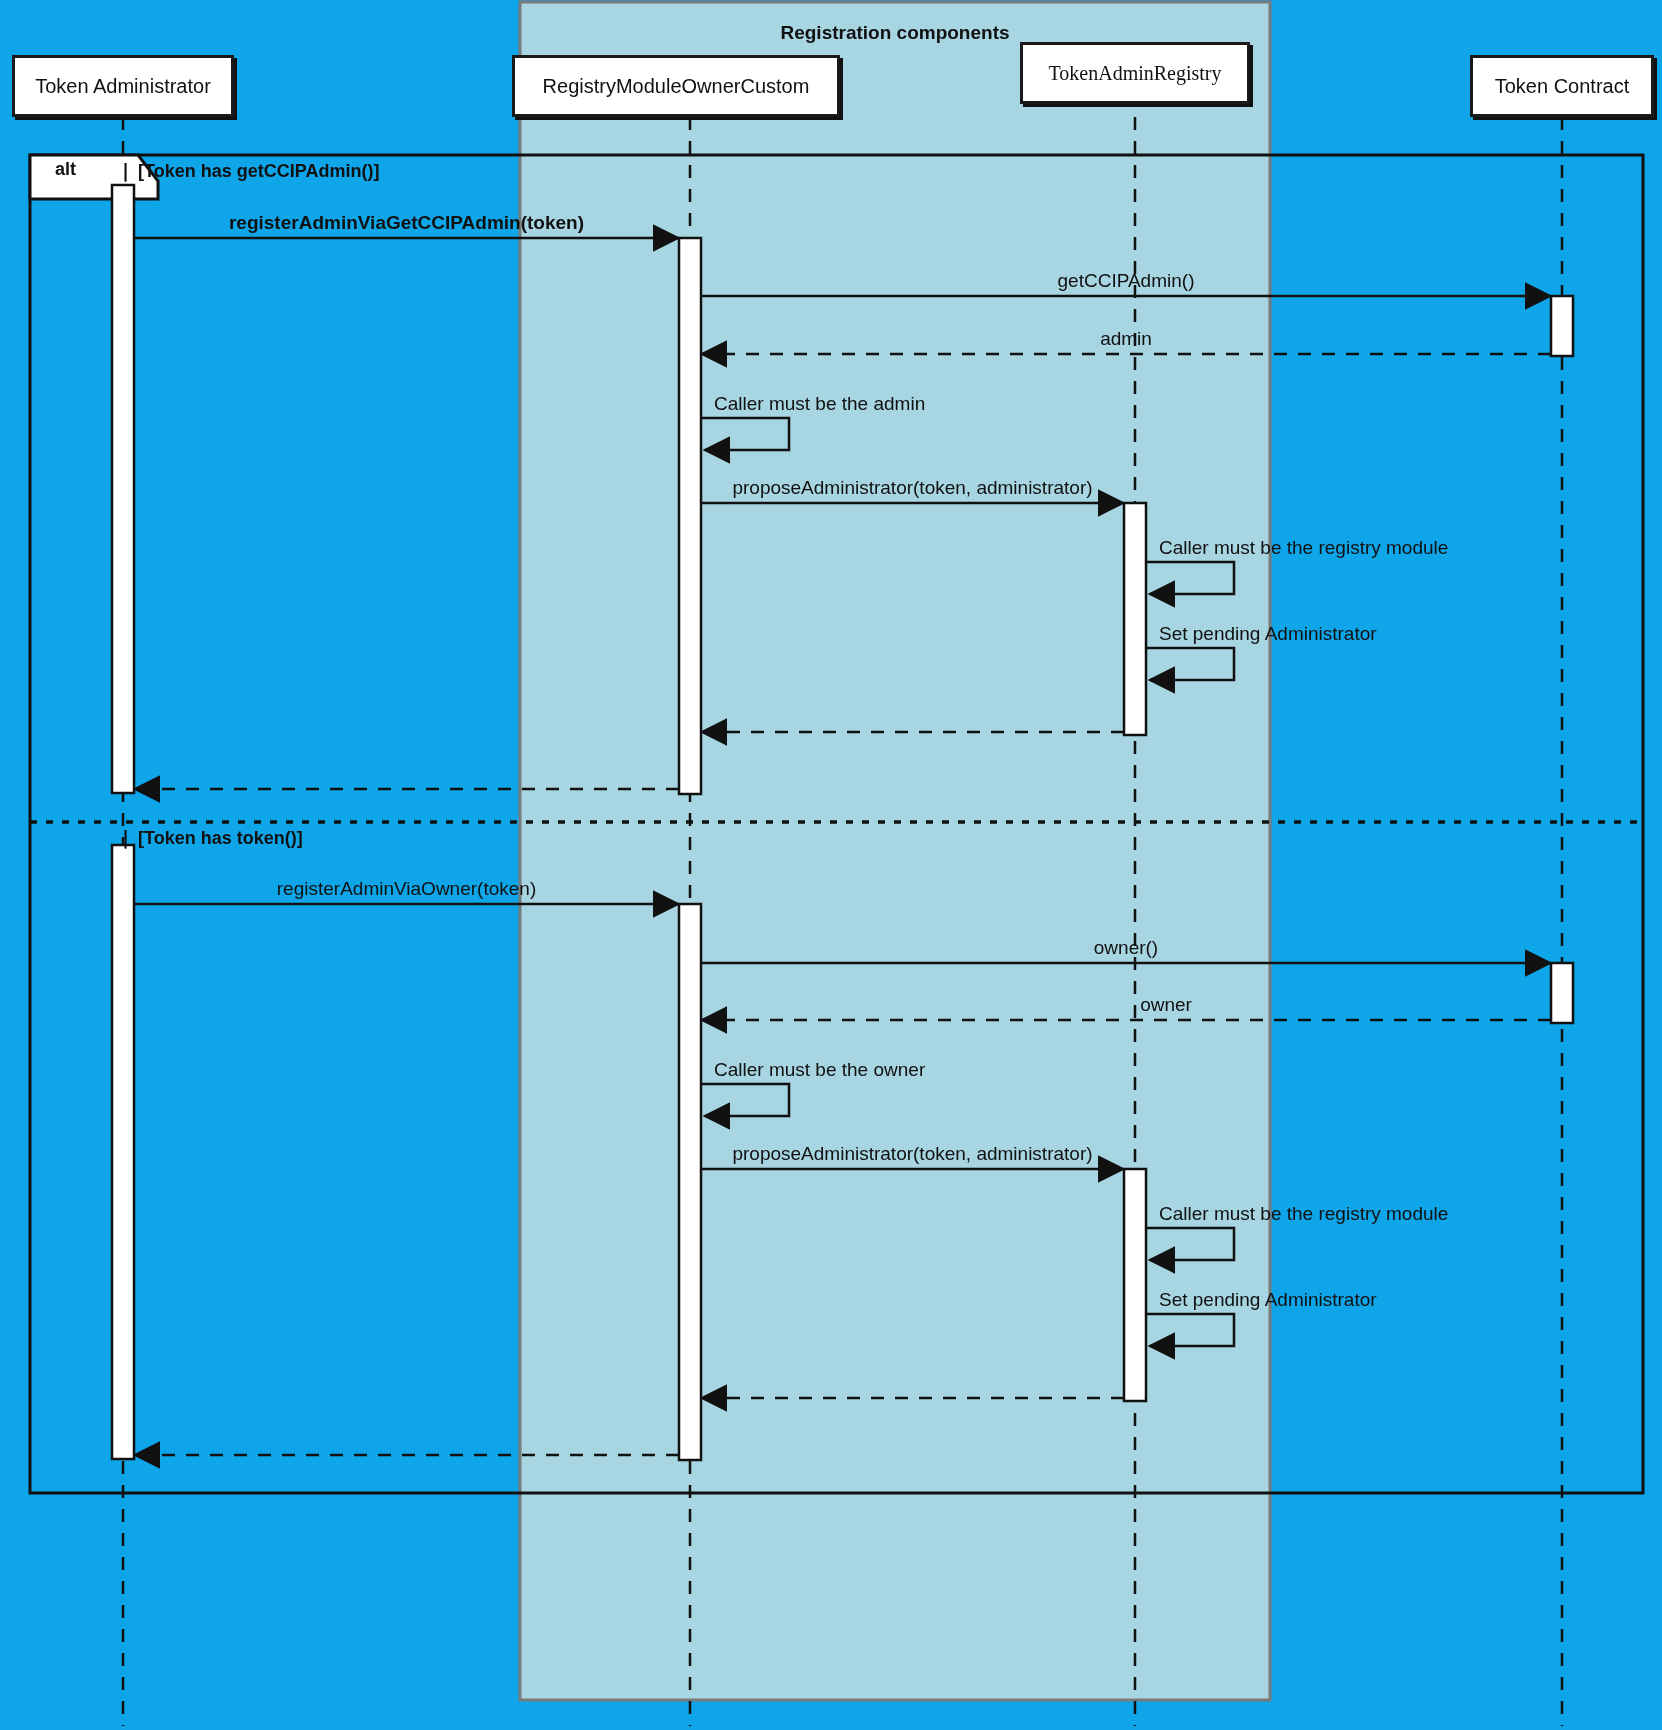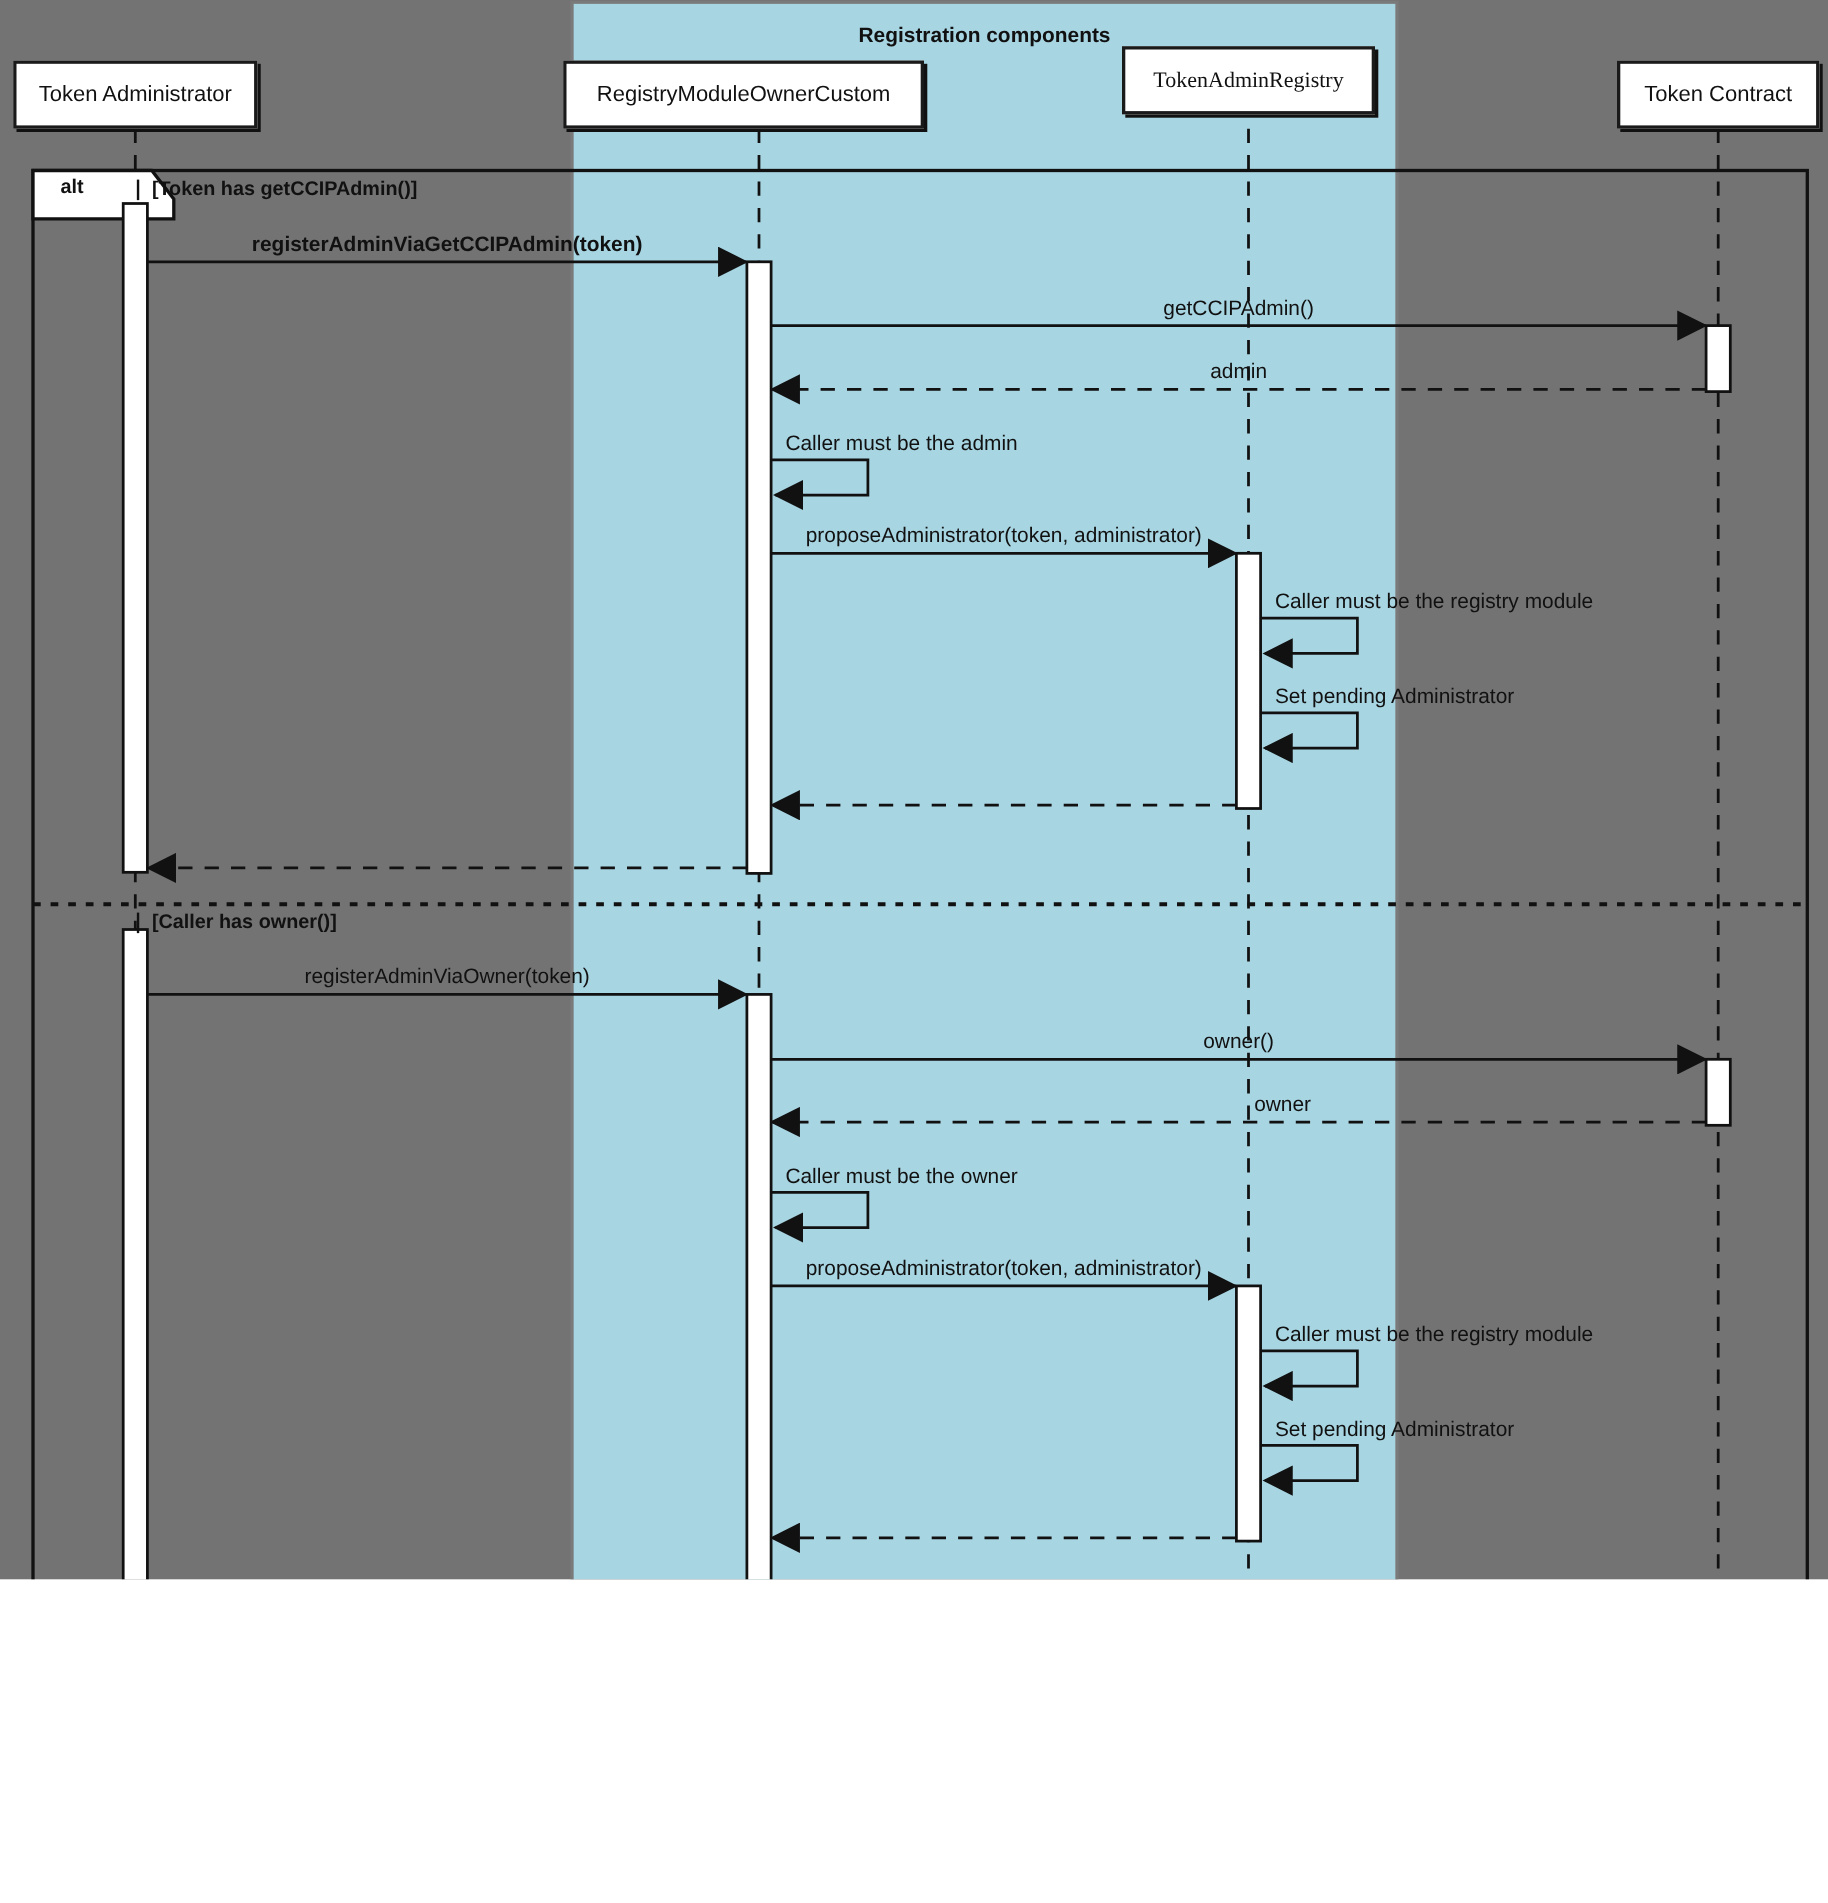--- a/index.html
+++ b/index.html
@@ -1,16 +1,16 @@
 <!DOCTYPE html>
 <html><head>
 <meta charset="utf-8">
 <style>
   html,body{margin:0;padding:0;background:#fff;}
-  #stage{position:relative;width:1662px;height:1436px;background:#737373;
+  #stage{position:relative;width:1662px;height:1730px;background:#0ea5e9;
          font-family:"Liberation Sans", sans-serif;overflow:hidden;}
   svg.layer{position:absolute;left:0;top:0;width:1662px;height:1730px;}
 
   .pbox{position:absolute;background:#fff;border:3px solid #1a1a1a;
         box-sizing:border-box;display:flex;align-items:center;justify-content:center;
         box-shadow:3px 3px 0 #111;}
   .pbox span{font-size:20px;color:#111;white-space:nowrap;}
 
   .grouplabel{position:absolute;font-size:19px;font-weight:bold;color:#111;
               white-space:nowrap;}
@@ -95,21 +95,21 @@
       <div class="pbox" style="left: 512px; top: 55px; width: 328px; height: 62px;">
         <span>RegistryModuleOwnerCustom</span>
       </div>
       <div class="pbox" style="left: 1020px; top: 42px; width: 230px; height: 62px; font-family: Liberation Serif, serif;">
         <span>TokenAdminRegistry</span>
       </div>
       <div class="pbox" style="left: 1470px; top: 55px; width: 184px; height: 62px;">
         <span>Token Contract</span>
       </div>
       <div class="cond" style="left: 118px; top: 160px;">❘ [Token has getCCIPAdmin()]</div>
-      <div class="cond" style="left: 118px; top: 827px;">❘ [Caller has owner()]</div>
+      <div class="cond" style="left: 118px; top: 827px;">❘ [Token has token()]</div>
       <div class="msg ctr" style="left: 406.5px; top: 212px; font-weight: bold;">registerAdminViaGetCCIPAdmin(token)</div>
       <div class="msg ctr" style="left: 1126px; top: 270px;">getCCIPAdmin()</div>
       <div class="msg ctr" style="left: 1126px; top: 328px;">admin</div>
       <div class="msg" style="left: 714px; top: 393px;">Caller must be the admin</div>
       <div class="msg ctr" style="left: 912.5px; top: 477px;">proposeAdministrator(token, administrator)</div>
       <div class="msg" style="left: 1159px; top: 537px;">Caller must be the registry module</div>
       <div class="msg" style="left: 1159px; top: 623px;">Set pending Administrator</div>
       <div class="msg ctr" style="left: 406.5px; top: 878px;">registerAdminViaOwner(token)</div>
       <div class="msg ctr" style="left: 1126px; top: 937px;">owner()</div>
       <div class="msg ctr" style="left: 1126px; top: 994px; margin-left: 40px;">owner</div>

